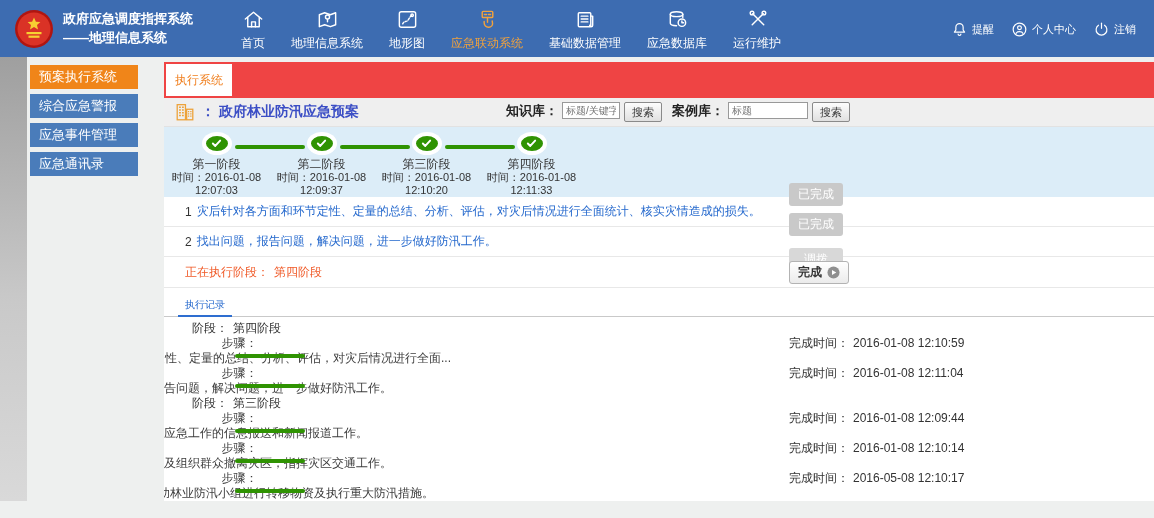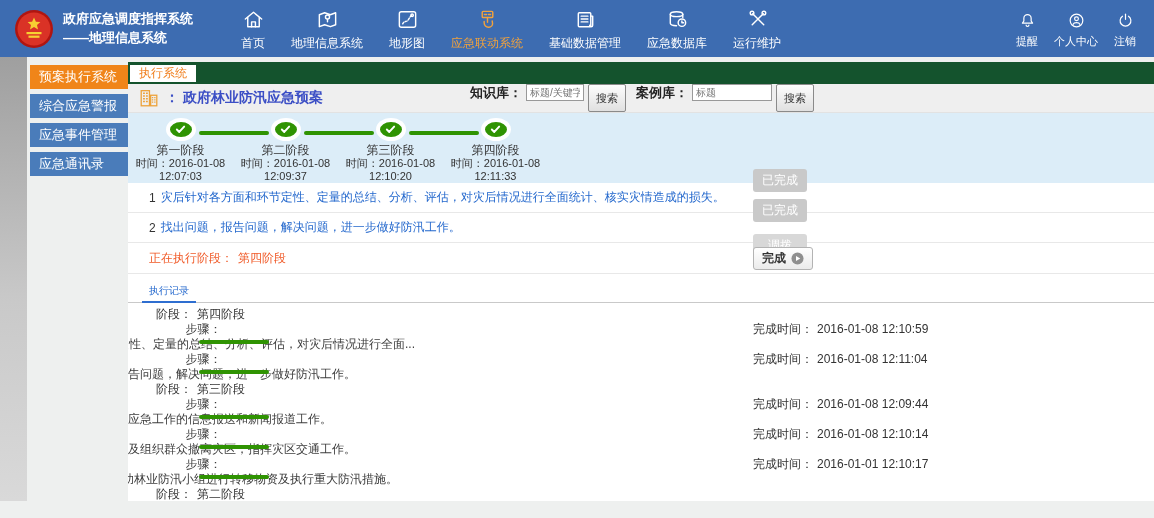--- a/index.html
+++ b/index.html
@@ -9,47 +9,47 @@
   
   .topbar { height:57px; background:#3d6cb1; display:flex; align-items:center; padding:0 14px; color:#fff; }
   .brand { display:flex; align-items:center; gap:9px; width:212px; flex:none; }
   .emblem { width:40px; height:40px; flex:none; }
   .brand-text { font-size:13px; font-weight:bold; line-height:1.4; white-space:nowrap; }
   .topnav { display:flex; align-items:flex-start; margin-left:2px; }
   .nav-item { display:flex; flex-direction:column; align-items:center; gap:3px; padding:8px 13px 6px; font-size:12px; cursor:pointer; color:#fff; }
   .nav-item.active { color:#f2a23c; }
   .nav-icon { height:24px; display:flex; align-items:center; }
   .topbar-right { margin-left:auto; display:flex; gap:8px; }
-  .right-item { display:flex; flex-direction:column; align-items:center; gap:3px; font-size:11px; padding:8px 4px 6px; cursor:pointer; }
+  .right-item { display:flex; flex-direction:row; align-items:center; gap:3px; font-size:11px; padding:8px 4px 6px; cursor:pointer; }
   .right-item .nav-icon { height:20px; }
 
   
   .page { display:flex; padding-top:5px; height:444px; }
-  .sidebar { width:128px; flex:none; position:relative; }
+  .sidebar { width:164px; flex:none; position:relative; }
   .sidebar::before { content:""; position:absolute; left:0; top:-5px; bottom:0; width:27px;
       background:linear-gradient(180deg,#9f9f9f,#c9c9c9 55%,#d9d9d9); }
   .side-items { padding-top:3px; }
   .side-item { margin:0 0 5px 30px; width:108px; height:24px; background:#4a7cba; color:#fff; font-size:13px;
       display:flex; align-items:center; padding-left:9px; cursor:pointer; }
   .side-item.active { background:#f08519; }
 
   .content { flex:1; background:#fff; position:relative; overflow:hidden; }
 
-  .tabbar { height:22px; background:#14532d; display:flex;align-items:center; }
+  .tabbar { height:36px; background:#ef4444; display:flex; }
   .tab { background:#fff; color:#f07f1e; font-size:12px; padding:0 9px; margin:2px 0 2px 2px; display:flex; align-items:center; cursor:pointer; }
 
   .header-row { height:29px; background:#efefef; display:flex; align-items:center; padding:0 10px; position:relative; border-bottom:1px solid #e2e2e2; }
   .building { width:22px; height:22px; flex:none; }
   .plan-title { color:#3b4ec5; font-weight:bold; font-size:14px; margin-left:5px; }
   .searches { position:absolute; left:342px; display:flex; align-items:flex-start; gap:4px; }
   .search-label { font-size:13px; font-weight:bold; color:#222; white-space:nowrap; }
   .search-label.second { margin-left:6px; }
   .search-input { width:58px; height:17px; border:1px solid #999; font-size:10px; padding:0 3px; background:#fff; color:#333; }
   .search-input.case { width:80px; }
-  .search-btn { font-size:11px; height:28px; padding:0 7px; background:linear-gradient(#fdfdfd,#e0e0e0); border:1px solid #8a8a8a; border-radius:2px; color:#333; cursor:pointer; }
+  .search-btn { font-size:11px; height:20px; padding:0 7px; background:linear-gradient(#fdfdfd,#e0e0e0); border:1px solid #8a8a8a; border-radius:2px; color:#333; cursor:pointer; }
 
   
   .steps { height:70px; background:#dcedf8; display:flex; }
   .step { width:105px; display:flex; flex-direction:column; align-items:center; position:relative; }
   .step-circle { width:22px; height:22px; border-radius:50%; background:#2f9302; box-shadow:0 0 0 4px #fff;
       display:flex; align-items:center; justify-content:center; margin-top:9px; }
   .step:not(:last-child)::after { content:""; position:absolute; top:18px; left:calc(50% + 18px); width:70px; height:4px; background:#2f9302; border-radius:2px; }
   .step-name { font-size:12px; color:#333; margin-top:7px; line-height:13px; }
   .step-date, .step-time { font-size:11px; color:#333; line-height:13px; white-space:nowrap; }
 
@@ -348,19 +348,19 @@
             <span class="record-time"><span>完成时间：</span><span class="val">2016-01-08 12:09:44</span></span>
           </div>
           <div class="record-row step">
             <span>步骤：</span>
             <span class="val">进行抗洪救灾及组织群众撤离灾区，指挥灾区交通工作。</span>
             <span class="record-time"><span>完成时间：</span><span class="val">2016-01-08 12:10:14</span></span>
           </div>
           <div class="record-row step">
             <span>步骤：</span>
             <span class="val">其他部门根据需要协助林业防汛小组进行转移物资及执行重大防汛措施。</span>
-            <span class="record-time"><span>完成时间：</span><span class="val">2016-01-01 12:10:17</span></span>
+            <span class="record-time"><span>完成时间：</span><span class="val">2016-05-08 12:10:17</span></span>
           </div>
           <div class="record-row stage"><span>阶段：</span><span class="val">第二阶段</span></div>
         </div>
     </div>
   </main>
 </div>
 
 </body></html>

